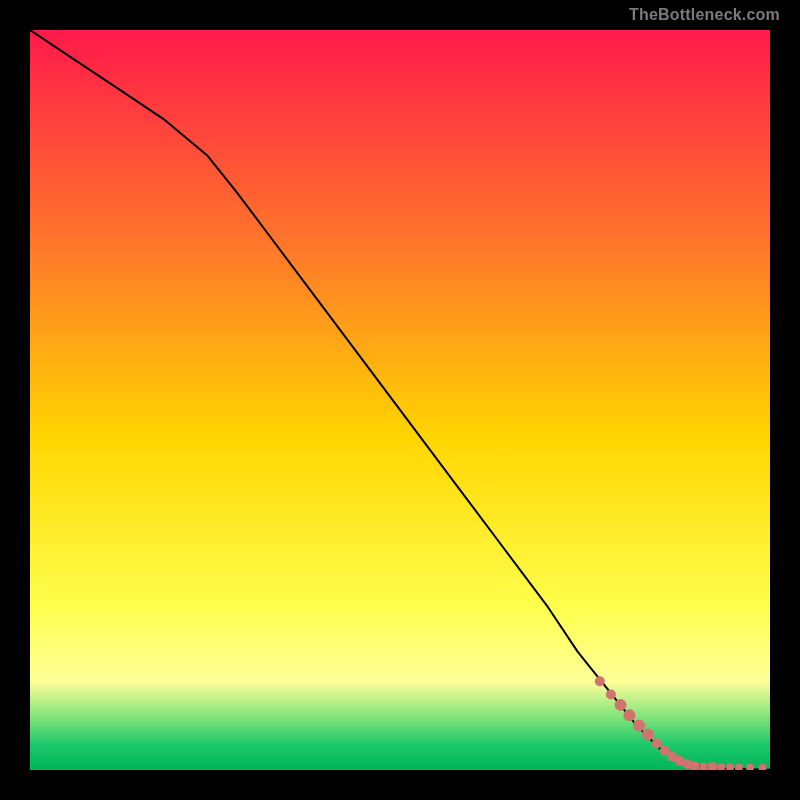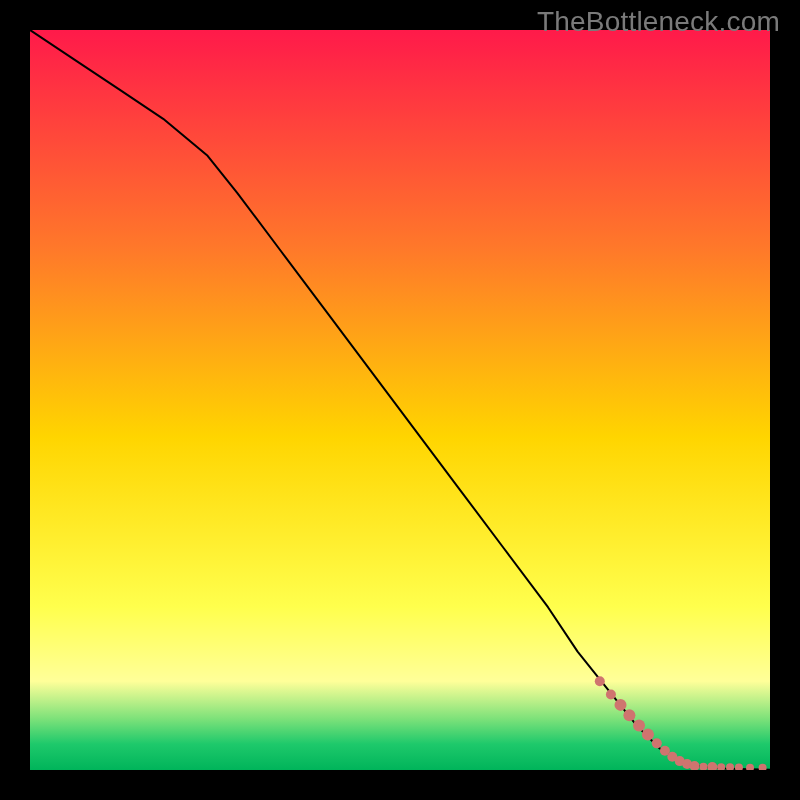--- a/index.html
+++ b/index.html
@@ -33,22 +33,22 @@
     position: absolute;
     inset: 0;
     width: 100%;
     height: 100%;
   }
   .watermark {
     position: absolute;
     top: 6px;
     right: 20px;
     color: #7a7a7a;
-    font-size: 28px;
-    font-weight: 400;
+    font-size: 16px;
+    font-weight: 700;
     letter-spacing: 0.2px;
     user-select: none;
   }
 </style>
 </head>
 <body>
 
 <div class="stage">
 
   <div class="plot">

